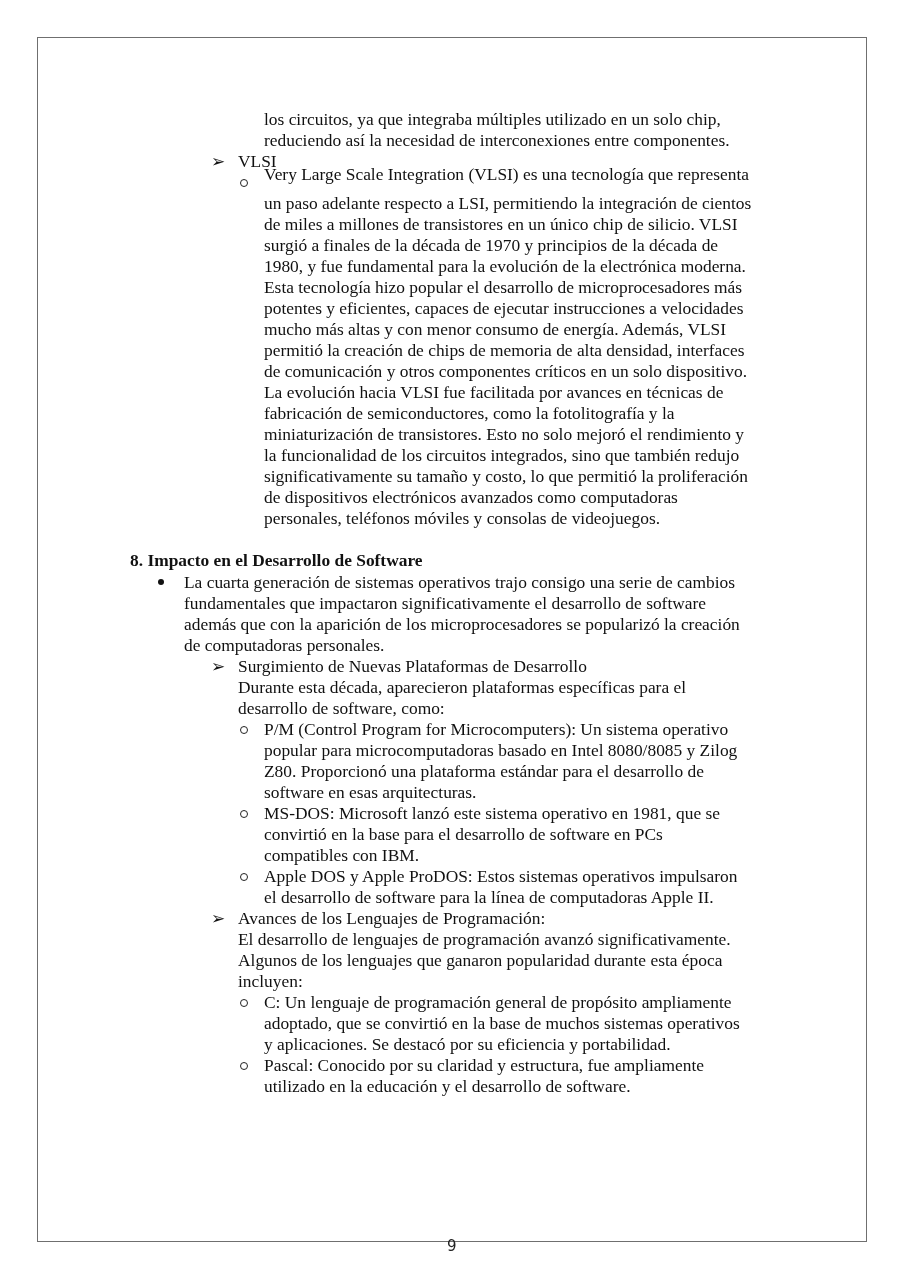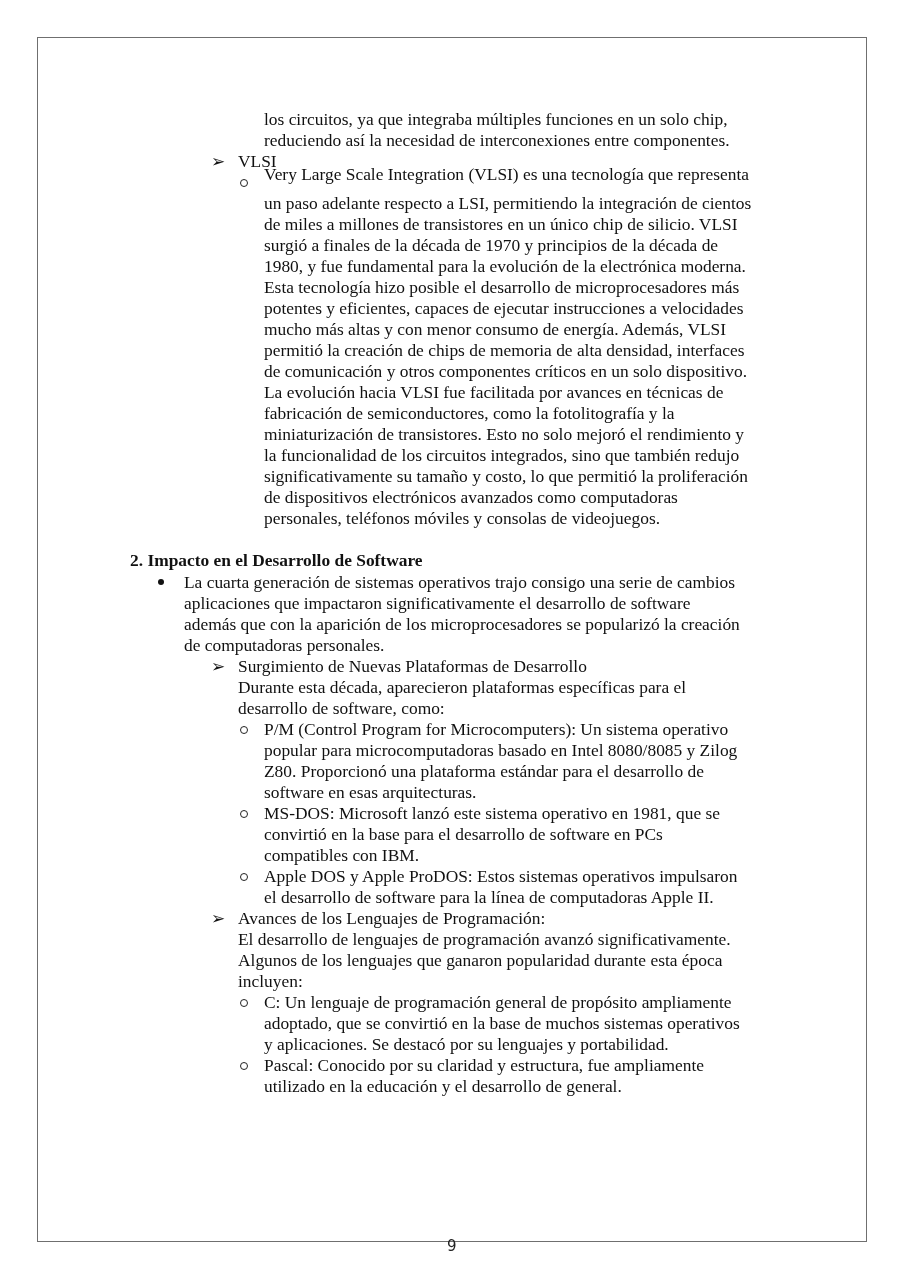--- a/index.html
+++ b/index.html
@@ -12,49 +12,49 @@
   .mark { position:absolute; font-size:17px; line-height:21px; }
   .dot { position:absolute; width:6px; height:6px; border-radius:50%; background:#111; }
   .circle { position:absolute; width:8px; height:8px; border:1.2px solid #222; border-radius:50%; box-sizing:border-box; }
   .pagenum { position:absolute; left:447px; top:1237px; font-family:"DejaVu Sans", sans-serif; font-size:15px; color:#222; }
 </style>
 </head>
 <body>
 
 <div class="frame"></div>
 
-<div class="line" style="left:264px;top:109px">los circuitos, ya que integraba múltiples funciones en un solo chip,</div>
+<div class="line" style="left:264px;top:109px">los circuitos, ya que integraba múltiples utilizado en un solo chip,</div>
 <div class="line" style="left:264px;top:130px">reduciendo así la necesidad de interconexiones entre componentes.</div>
 
 <div class="mark" style="left:211px;top:151px">➢</div>
 <div class="line" style="left:238px;top:151px">VLSI</div>
 <div class="circle" style="left:240px;top:179px"></div>
 <div class="line" style="left:264px;top:164px">Very Large Scale Integration (VLSI) es una tecnología que representa</div>
 <div class="line" style="left:264px;top:193px">un paso adelante respecto a LSI, permitiendo la integración de cientos</div>
 <div class="line" style="left:264px;top:214px">de miles a millones de transistores en un único chip de silicio. VLSI</div>
 <div class="line" style="left:264px;top:235px">surgió a finales de la década de 1970 y principios de la década de</div>
 <div class="line" style="left:264px;top:256px">1980, y fue fundamental para la evolución de la electrónica moderna.</div>
-<div class="line" style="left:264px;top:277px">Esta tecnología hizo posible el desarrollo de microprocesadores más</div>
+<div class="line" style="left:264px;top:277px">Esta tecnología hizo popular el desarrollo de microprocesadores más</div>
 <div class="line" style="left:264px;top:298px">potentes y eficientes, capaces de ejecutar instrucciones a velocidades</div>
 <div class="line" style="left:264px;top:319px">mucho más altas y con menor consumo de energía. Además, VLSI</div>
 <div class="line" style="left:264px;top:340px">permitió la creación de chips de memoria de alta densidad, interfaces</div>
 <div class="line" style="left:264px;top:361px">de comunicación y otros componentes críticos en un solo dispositivo.</div>
 <div class="line" style="left:264px;top:382px">La evolución hacia VLSI fue facilitada por avances en técnicas de</div>
 <div class="line" style="left:264px;top:403px">fabricación de semiconductores, como la fotolitografía y la</div>
 <div class="line" style="left:264px;top:424px">miniaturización de transistores. Esto no solo mejoró el rendimiento y</div>
 <div class="line" style="left:264px;top:445px">la funcionalidad de los circuitos integrados, sino que también redujo</div>
 <div class="line" style="left:264px;top:466px">significativamente su tamaño y costo, lo que permitió la proliferación</div>
 <div class="line" style="left:264px;top:487px">de dispositivos electrónicos avanzados como computadoras</div>
 <div class="line" style="left:264px;top:508px">personales, teléfonos móviles y consolas de videojuegos.</div>
 
-<div class="line heading" style="left:130px;top:550px">2. Impacto en el Desarrollo de Software</div>
+<div class="line heading" style="left:130px;top:550px">8. Impacto en el Desarrollo de Software</div>
 
 <div class="dot" style="left:158px;top:579px"></div>
 <div class="line" style="left:184px;top:572px">La cuarta generación de sistemas operativos trajo consigo una serie de cambios</div>
-<div class="line" style="left:184px;top:593px">aplicaciones que impactaron significativamente el desarrollo de software</div>
+<div class="line" style="left:184px;top:593px">fundamentales que impactaron significativamente el desarrollo de software</div>
 <div class="line" style="left:184px;top:614px">además que con la aparición de los microprocesadores se popularizó la creación</div>
 <div class="line" style="left:184px;top:635px">de computadoras personales.</div>
 
 <div class="mark" style="left:211px;top:656px">➢</div>
 <div class="line" style="left:238px;top:656px">Surgimiento de Nuevas Plataformas de Desarrollo</div>
 <div class="line" style="left:238px;top:677px">Durante esta década, aparecieron plataformas específicas para el</div>
 <div class="line" style="left:238px;top:698px">desarrollo de software, como:</div>
 
 <div class="circle" style="left:240px;top:726px"></div>
 <div class="line" style="left:264px;top:719px">P/M (Control Program for Microcomputers): Un sistema operativo</div>
@@ -73,19 +73,19 @@
 
 <div class="mark" style="left:211px;top:908px">➢</div>
 <div class="line" style="left:238px;top:908px">Avances de los Lenguajes de Programación:</div>
 <div class="line" style="left:238px;top:929px">El desarrollo de lenguajes de programación avanzó significativamente.</div>
 <div class="line" style="left:238px;top:950px">Algunos de los lenguajes que ganaron popularidad durante esta época</div>
 <div class="line" style="left:238px;top:971px">incluyen:</div>
 
 <div class="circle" style="left:240px;top:999px"></div>
 <div class="line" style="left:264px;top:992px">C: Un lenguaje de programación general de propósito ampliamente</div>
 <div class="line" style="left:264px;top:1013px">adoptado, que se convirtió en la base de muchos sistemas operativos</div>
-<div class="line" style="left:264px;top:1034px">y aplicaciones. Se destacó por su lenguajes y portabilidad.</div>
+<div class="line" style="left:264px;top:1034px">y aplicaciones. Se destacó por su eficiencia y portabilidad.</div>
 
 <div class="circle" style="left:240px;top:1062px"></div>
 <div class="line" style="left:264px;top:1055px">Pascal: Conocido por su claridad y estructura, fue ampliamente</div>
-<div class="line" style="left:264px;top:1076px">utilizado en la educación y el desarrollo de general.</div>
+<div class="line" style="left:264px;top:1076px">utilizado en la educación y el desarrollo de software.</div>
 
 <div class="pagenum">9</div>
 
 </body></html>

